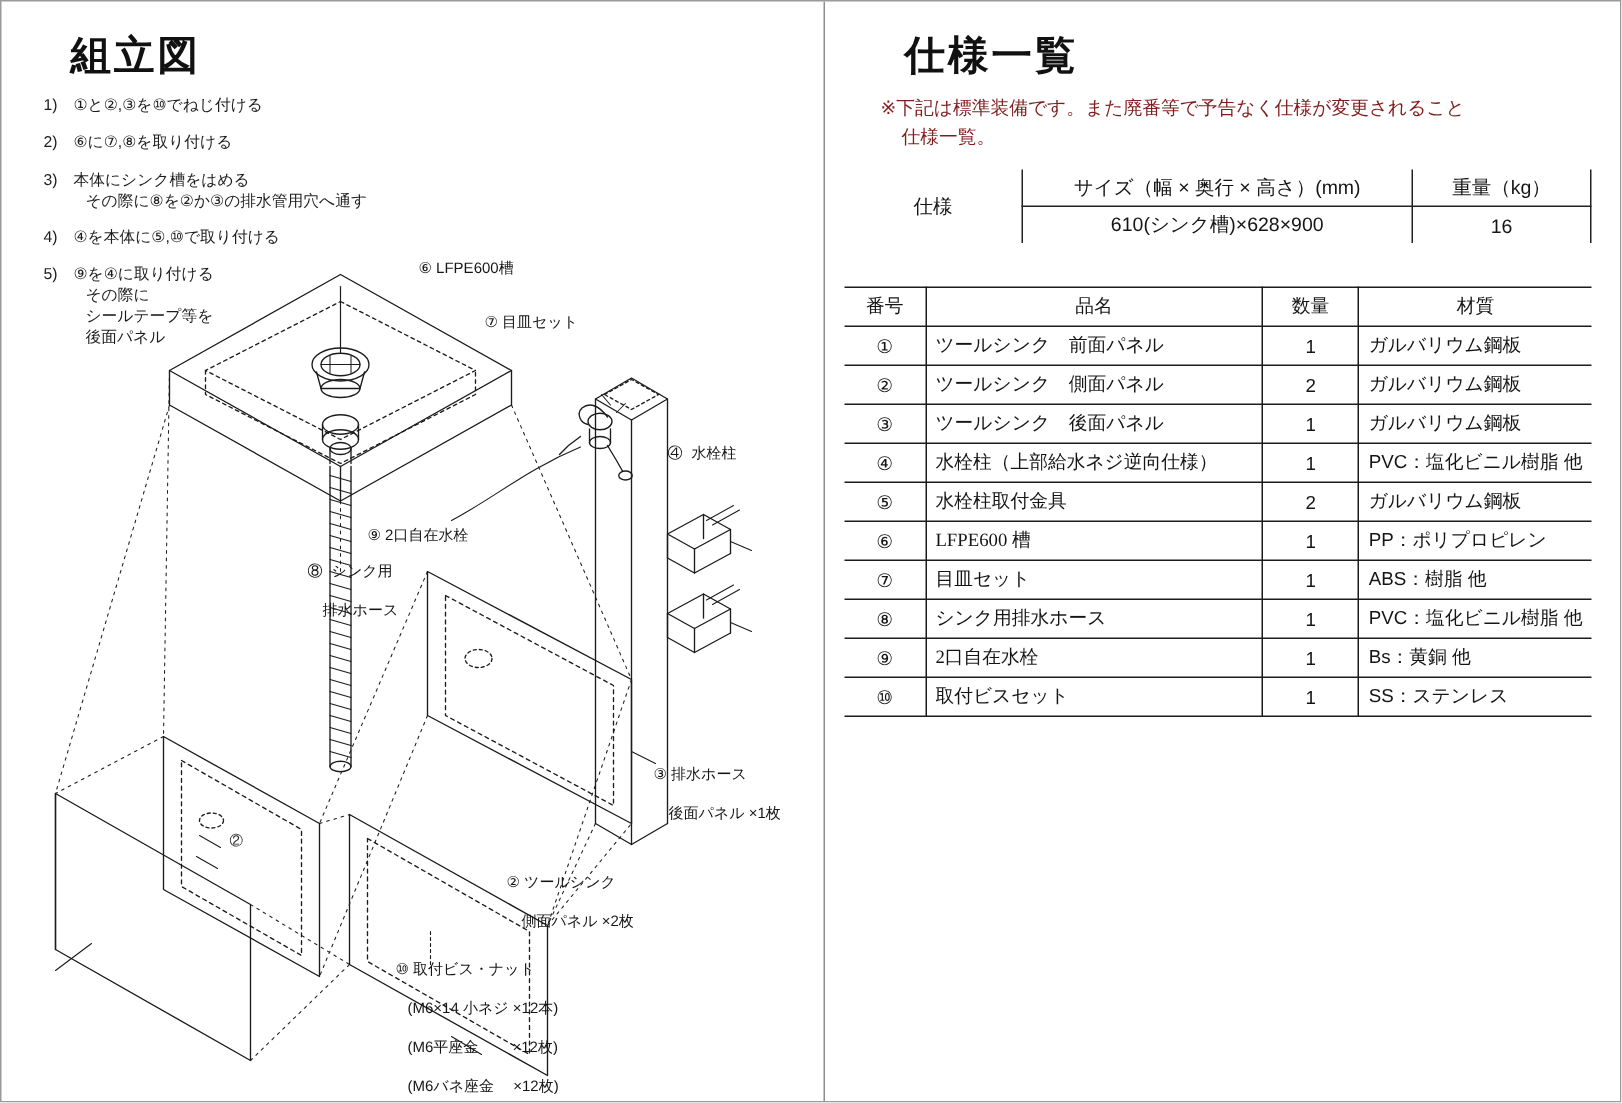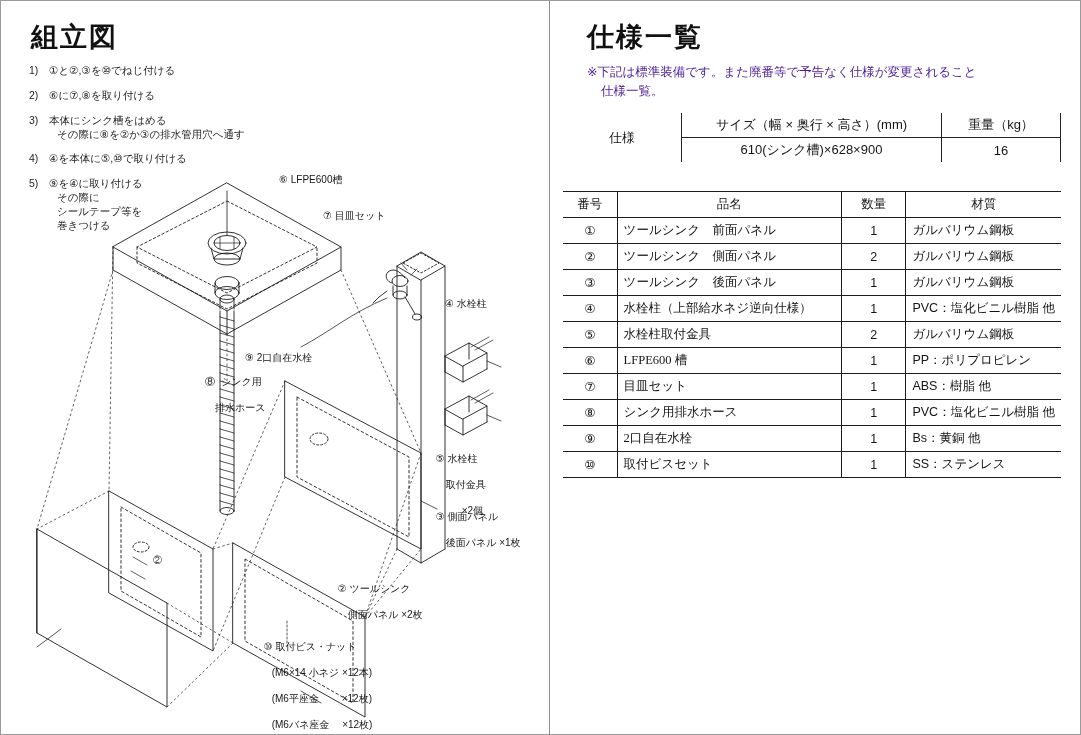--- a/index.html
+++ b/index.html
@@ -22,20 +22,21 @@
   }
 
   
   .section-title {
     position: absolute;
     font-size: 27px;
     font-weight: 700;
     letter-spacing: 2px;
     color: #111;
     white-space: nowrap;
+    margin-left: 16px;
   }
   #title-assembly { left: 30px; top: 18px; }
   #title-spec     { left: 586px; top: 18px; }
 
   
   #steps {
     position: absolute;
     left: 28px;
     top: 63px;
     width: 250px;
@@ -49,21 +50,21 @@
   .step-sub { display: block; padding-left: 8px; }
 
   
   #spec-note {
     position: absolute;
     left: 586px;
     top: 62px;
     width: 470px;
     font-size: 12.5px;
     line-height: 1.5;
-    color: #4c1d95;
+    color: #7f1d1d;
   }
   #spec-note .note-body { display: block; padding-left: 14px; text-indent: -14px; }
   #spec-note .note-cont { display: block; padding-left: 14px; }
 
   
   #spec-table {
     position: absolute;
     left: 562px;
     top: 112px;
     width: 498px;
@@ -178,21 +179,21 @@
     <div class="step">
       <span class="step-num">4)</span>
       <span class="step-body"><span>④を本体に⑤,⑩で取り付ける</span></span>
     </div>
     <div class="step">
       <span class="step-num">5)</span>
       <span class="step-body">
         <span>⑨を④に取り付ける</span>
         <span class="step-sub">その際に</span>
         <span class="step-sub">シールテープ等を</span>
-        <span class="step-sub">巻きつける</span>
+        <span class="step-sub">後面パネル</span>
       </span>
     </div>
   </div>
 
   <div id="spec-note">
     <span class="note-body">※下記は標準装備です。また廃番等で予告なく仕様が変更されること</span>
     <span class="note-cont">仕様一覧。</span>
   </div>
 
   <table id="spec-table">
@@ -409,36 +410,31 @@
         <path d="M396,398 L364,466"></path>
         <path d="M166,452 L232,492"></path>
         <path d="M420,302 L364,466"></path>
         <path d="M284,326 L212,500"></path>
         <path d="M112,96 L108,340"></path>
       </g>
     </svg>
 
     <div class="dlabel" style="left:278px; top:22px;">⑥ LFPE600槽</div>
     <div class="dlabel" style="left:322px; top:58px;">⑦ 目皿セット</div>
-    <div class="dlabel" style="left:444px; top:146px;">④ 水栓柱</div>
+    <div class="dlabel" style="left:444px; top:146px;font-family:Liberation Mono, monospace;">④ 水栓柱</div>
     <div class="dlabel" style="left:244px; top:200px;">⑨ 2口自在水栓</div>
 
     <div class="dlabel" style="left:168px; top:212px;font-family:Liberation Mono, monospace;">
       <span>⑧ シンク用</span><br>
       <span style="padding-left:10px">排水ホース</span>
     </div>
 
-    <div class="dlabel" style="left:418px; top:288px;">
-      <span>⑤ 水栓柱</span><br>
-      <span style="padding-left:10px">取付金具</span><br>
-      <span style="padding-left:26px">×2個</span>
-    </div>
 
     <div class="dlabel" style="left:418px; top:346px;">
-      <span>③ 側面パネル</span><br>
+      <span>③ 排水ホース</span><br>
       <span style="padding-left:10px">後面パネル ×1枚</span>
     </div>
 
     <div class="dlabel" style="left:320px; top:418px;">
       <span>② ツールシンク</span><br>
       <span style="padding-left:10px">側面パネル ×2枚</span>
     </div>
 
 
     <div class="dlabel" style="left:246px; top:476px;">

